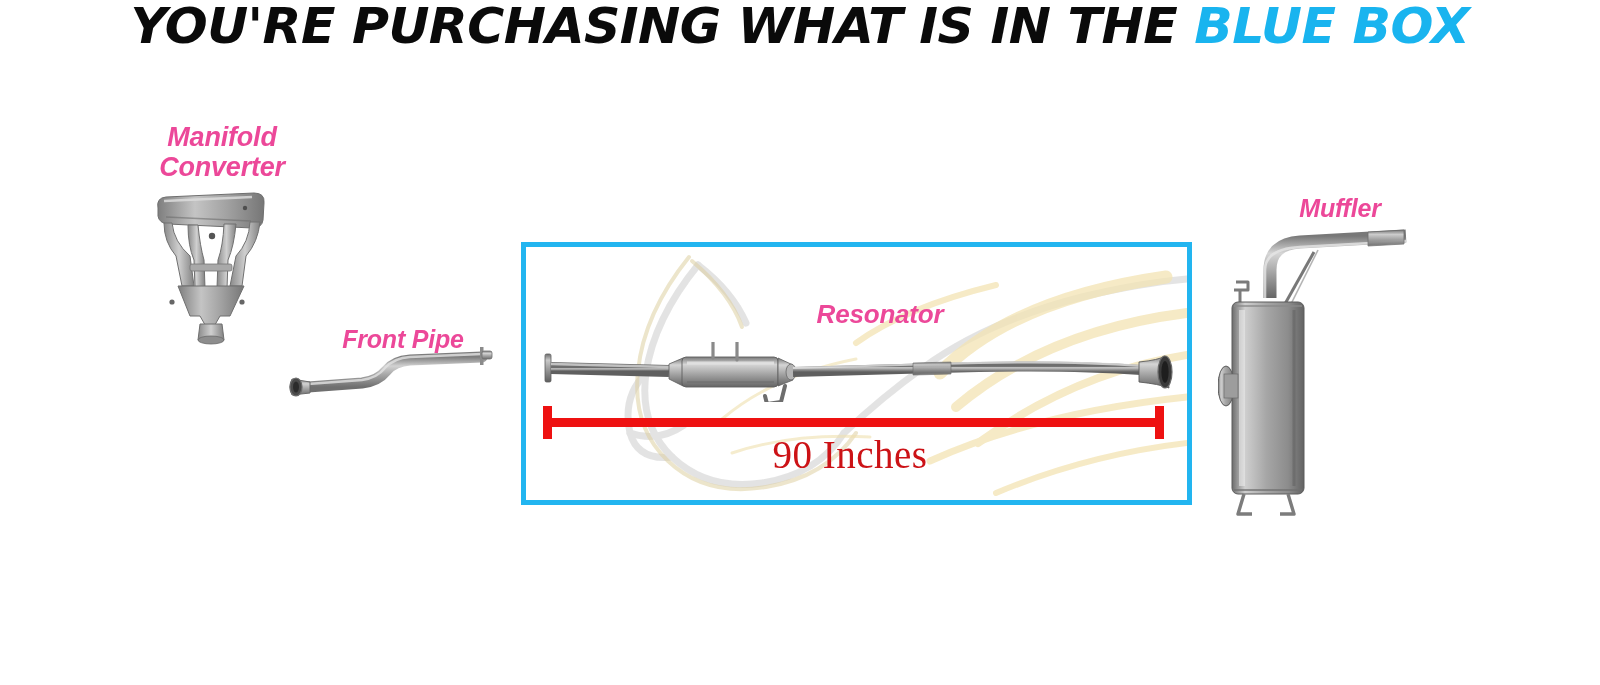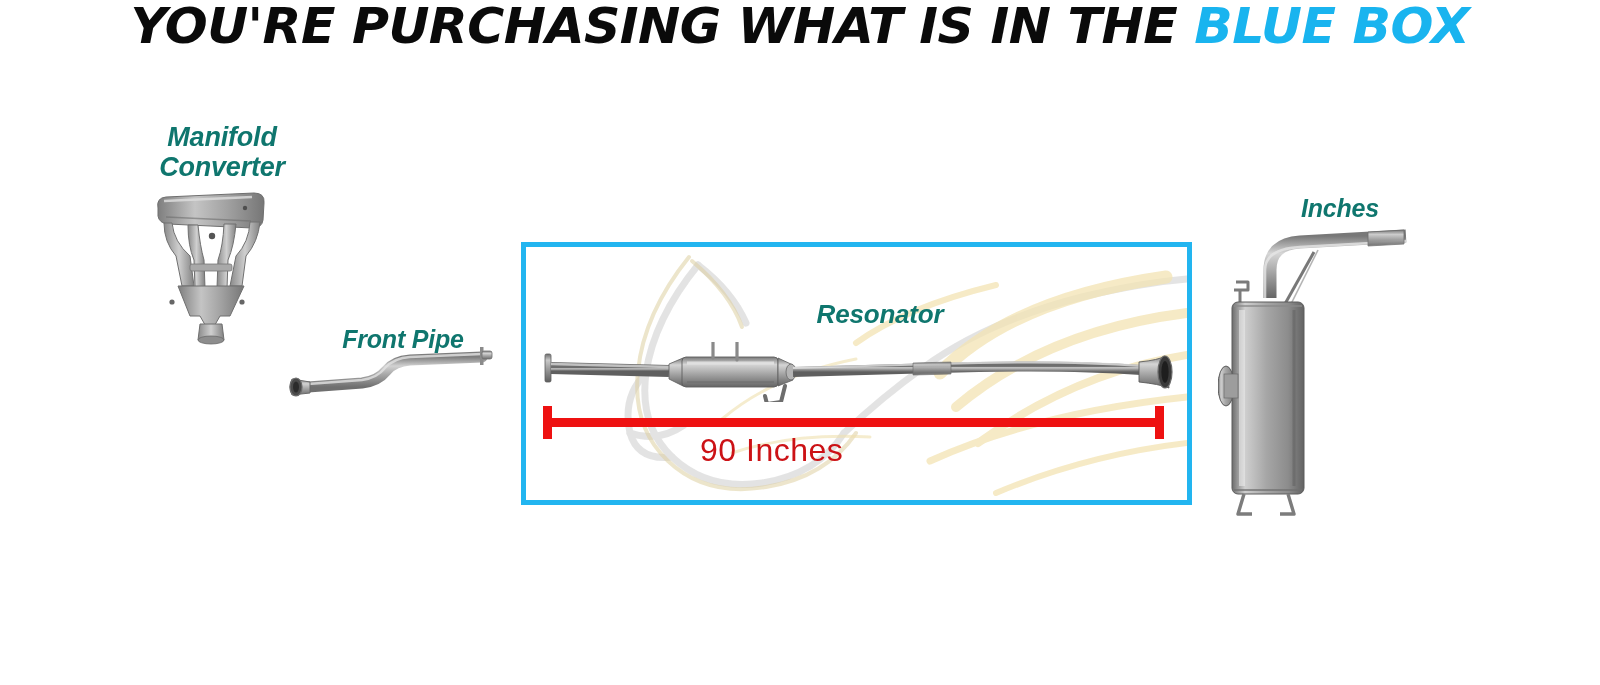--- a/index.html
+++ b/index.html
@@ -39,21 +39,21 @@
   }
   .headline .h-black { color: #0a0a0a; }
   .headline .h-blue  { color: #19b4ef; }
 
   
   .caption {
     position: absolute;
     font-family: "Liberation Sans", sans-serif;
     font-weight: 700;
     font-style: italic;
-    color: #0f766e;
+    color: #ec4899;
     line-height: 1.12;
     white-space: pre-line;
     text-align: center;
     letter-spacing: -0.2px;
   }
   #cap-manifold {
     left: 120px; top: 122px; width: 204px;
     font-size: 27px;
   }
   #cap-frontpipe {
@@ -114,23 +114,23 @@
     height: 33px;
     background: #ee1111;
   }
   #measure-cap-left  { left: 0px; }
   #measure-cap-right { right: 0px; }
   #measure-label {
     position: absolute;
     left: 700px;
     top: 432px;
     width: 300px;
-    text-align: left;
-    font-family: Liberation Sans, sans-serif;
-    font-size: 32px;
+    text-align: center;
+    font-family: Liberation Serif, serif;
+    font-size: 39px;
     color: #cc1216;
     z-index: 6;
     letter-spacing: 0.5px;
   }
 
   
   .part-svg { position: absolute; }
   #manifold-part  { left: 150px; top: 190px;  width: 120px; height: 155px; z-index: 5; }
   #frontpipe-part { left: 286px; top: 345px;  width: 224px; height: 56px;  z-index: 5; }
   #muffler-part   { left: 1218px; top: 222px; width: 196px; height: 296px; z-index: 5; }
@@ -284,21 +284,21 @@
   </div>
 
   <div class="caption" id="cap-resonator">Resonator</div>
 
   <div id="measure-bar">
     <div class="measure-cap" id="measure-cap-left"></div>
     <div class="measure-cap" id="measure-cap-right"></div>
   </div>
   <div id="measure-label">90 Inches</div>
 
-  <div class="caption" id="cap-muffler">Inches</div>
+  <div class="caption" id="cap-muffler">Muffler</div>
 
   <svg class="part-svg" id="muffler-part" viewBox="0 0 196 296">
     <defs>
       <linearGradient id="mf1" x1="0" y1="0" x2="1" y2="0">
         <stop offset="0%" stop-color="#6d6d6d"></stop>
         <stop offset="18%" stop-color="#cfcfcf"></stop>
         <stop offset="48%" stop-color="#a6a6a6"></stop>
         <stop offset="78%" stop-color="#8c8c8c"></stop>
         <stop offset="100%" stop-color="#636363"></stop>
       </linearGradient>

